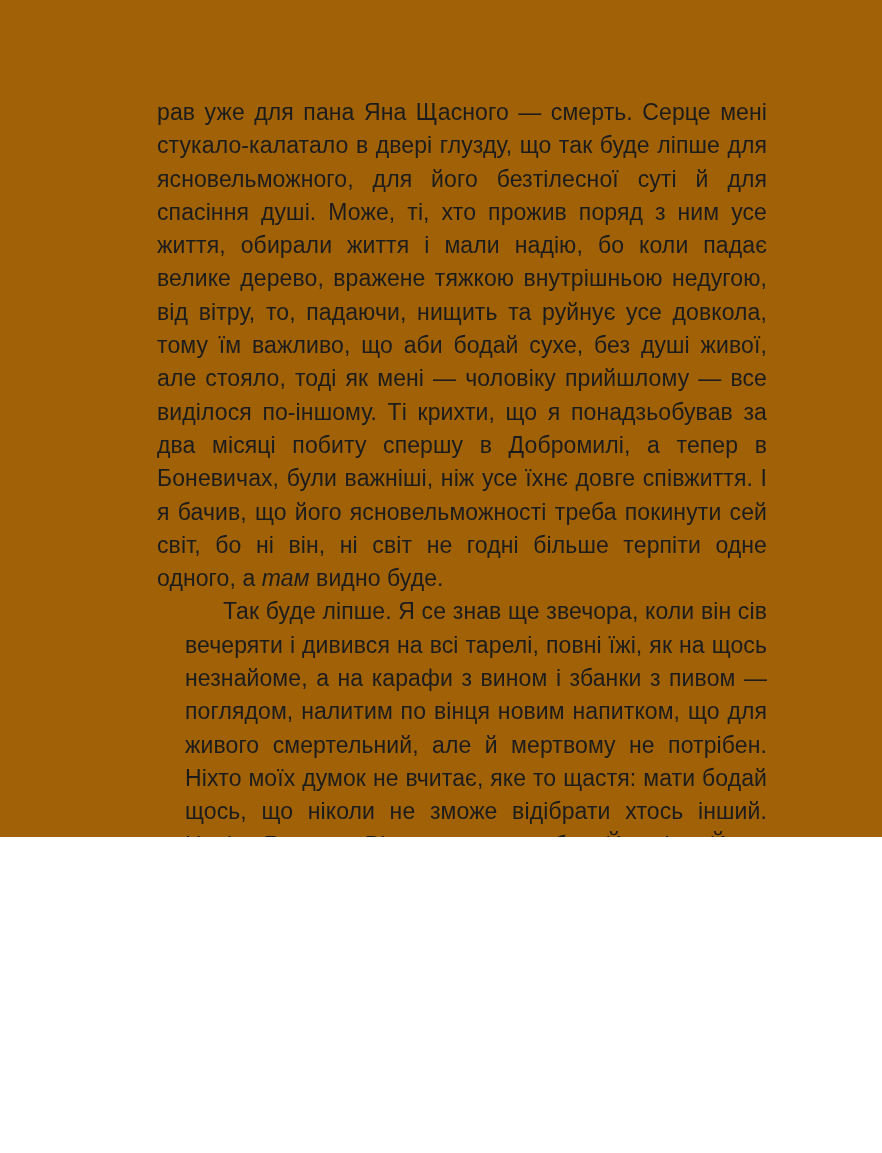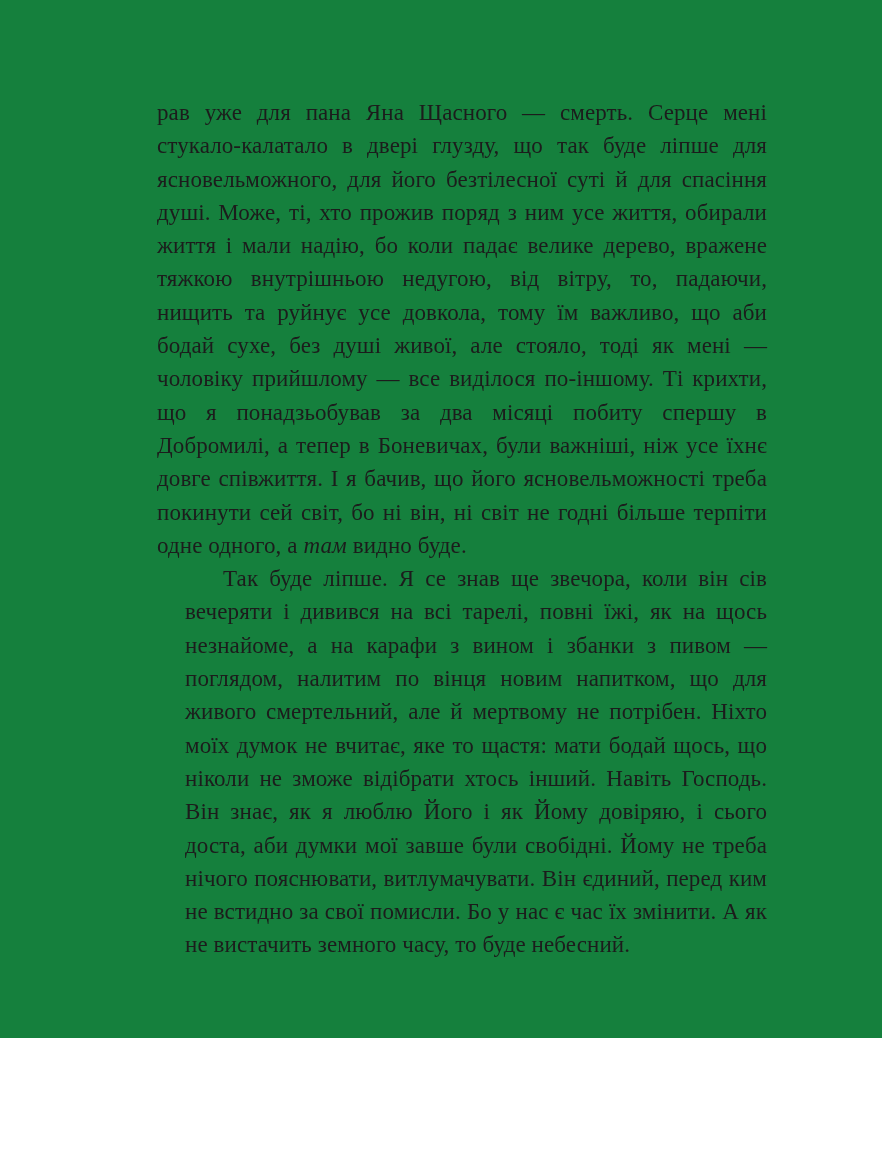--- a/index.html
+++ b/index.html
@@ -3,23 +3,23 @@
 <meta charset="utf-8">
 <style>
   html, body {
     margin: 0;
     padding: 0;
     background: #ffffff;
   }
   .book-page {
     position: relative;
     width: 882px;
-    height: 1038px;
-    background: #15803d;
-    font-family: Liberation Serif, serif;
+    height: 837px;
+    background: #a16207;
+    font-family: Liberation Sans, sans-serif;
     color: #1c1c1c;
     overflow: hidden;
   }
   .text-block {
     position: absolute;
     left: 157px;
     top: 96px;
     width: 610px;
   }
   .para {

